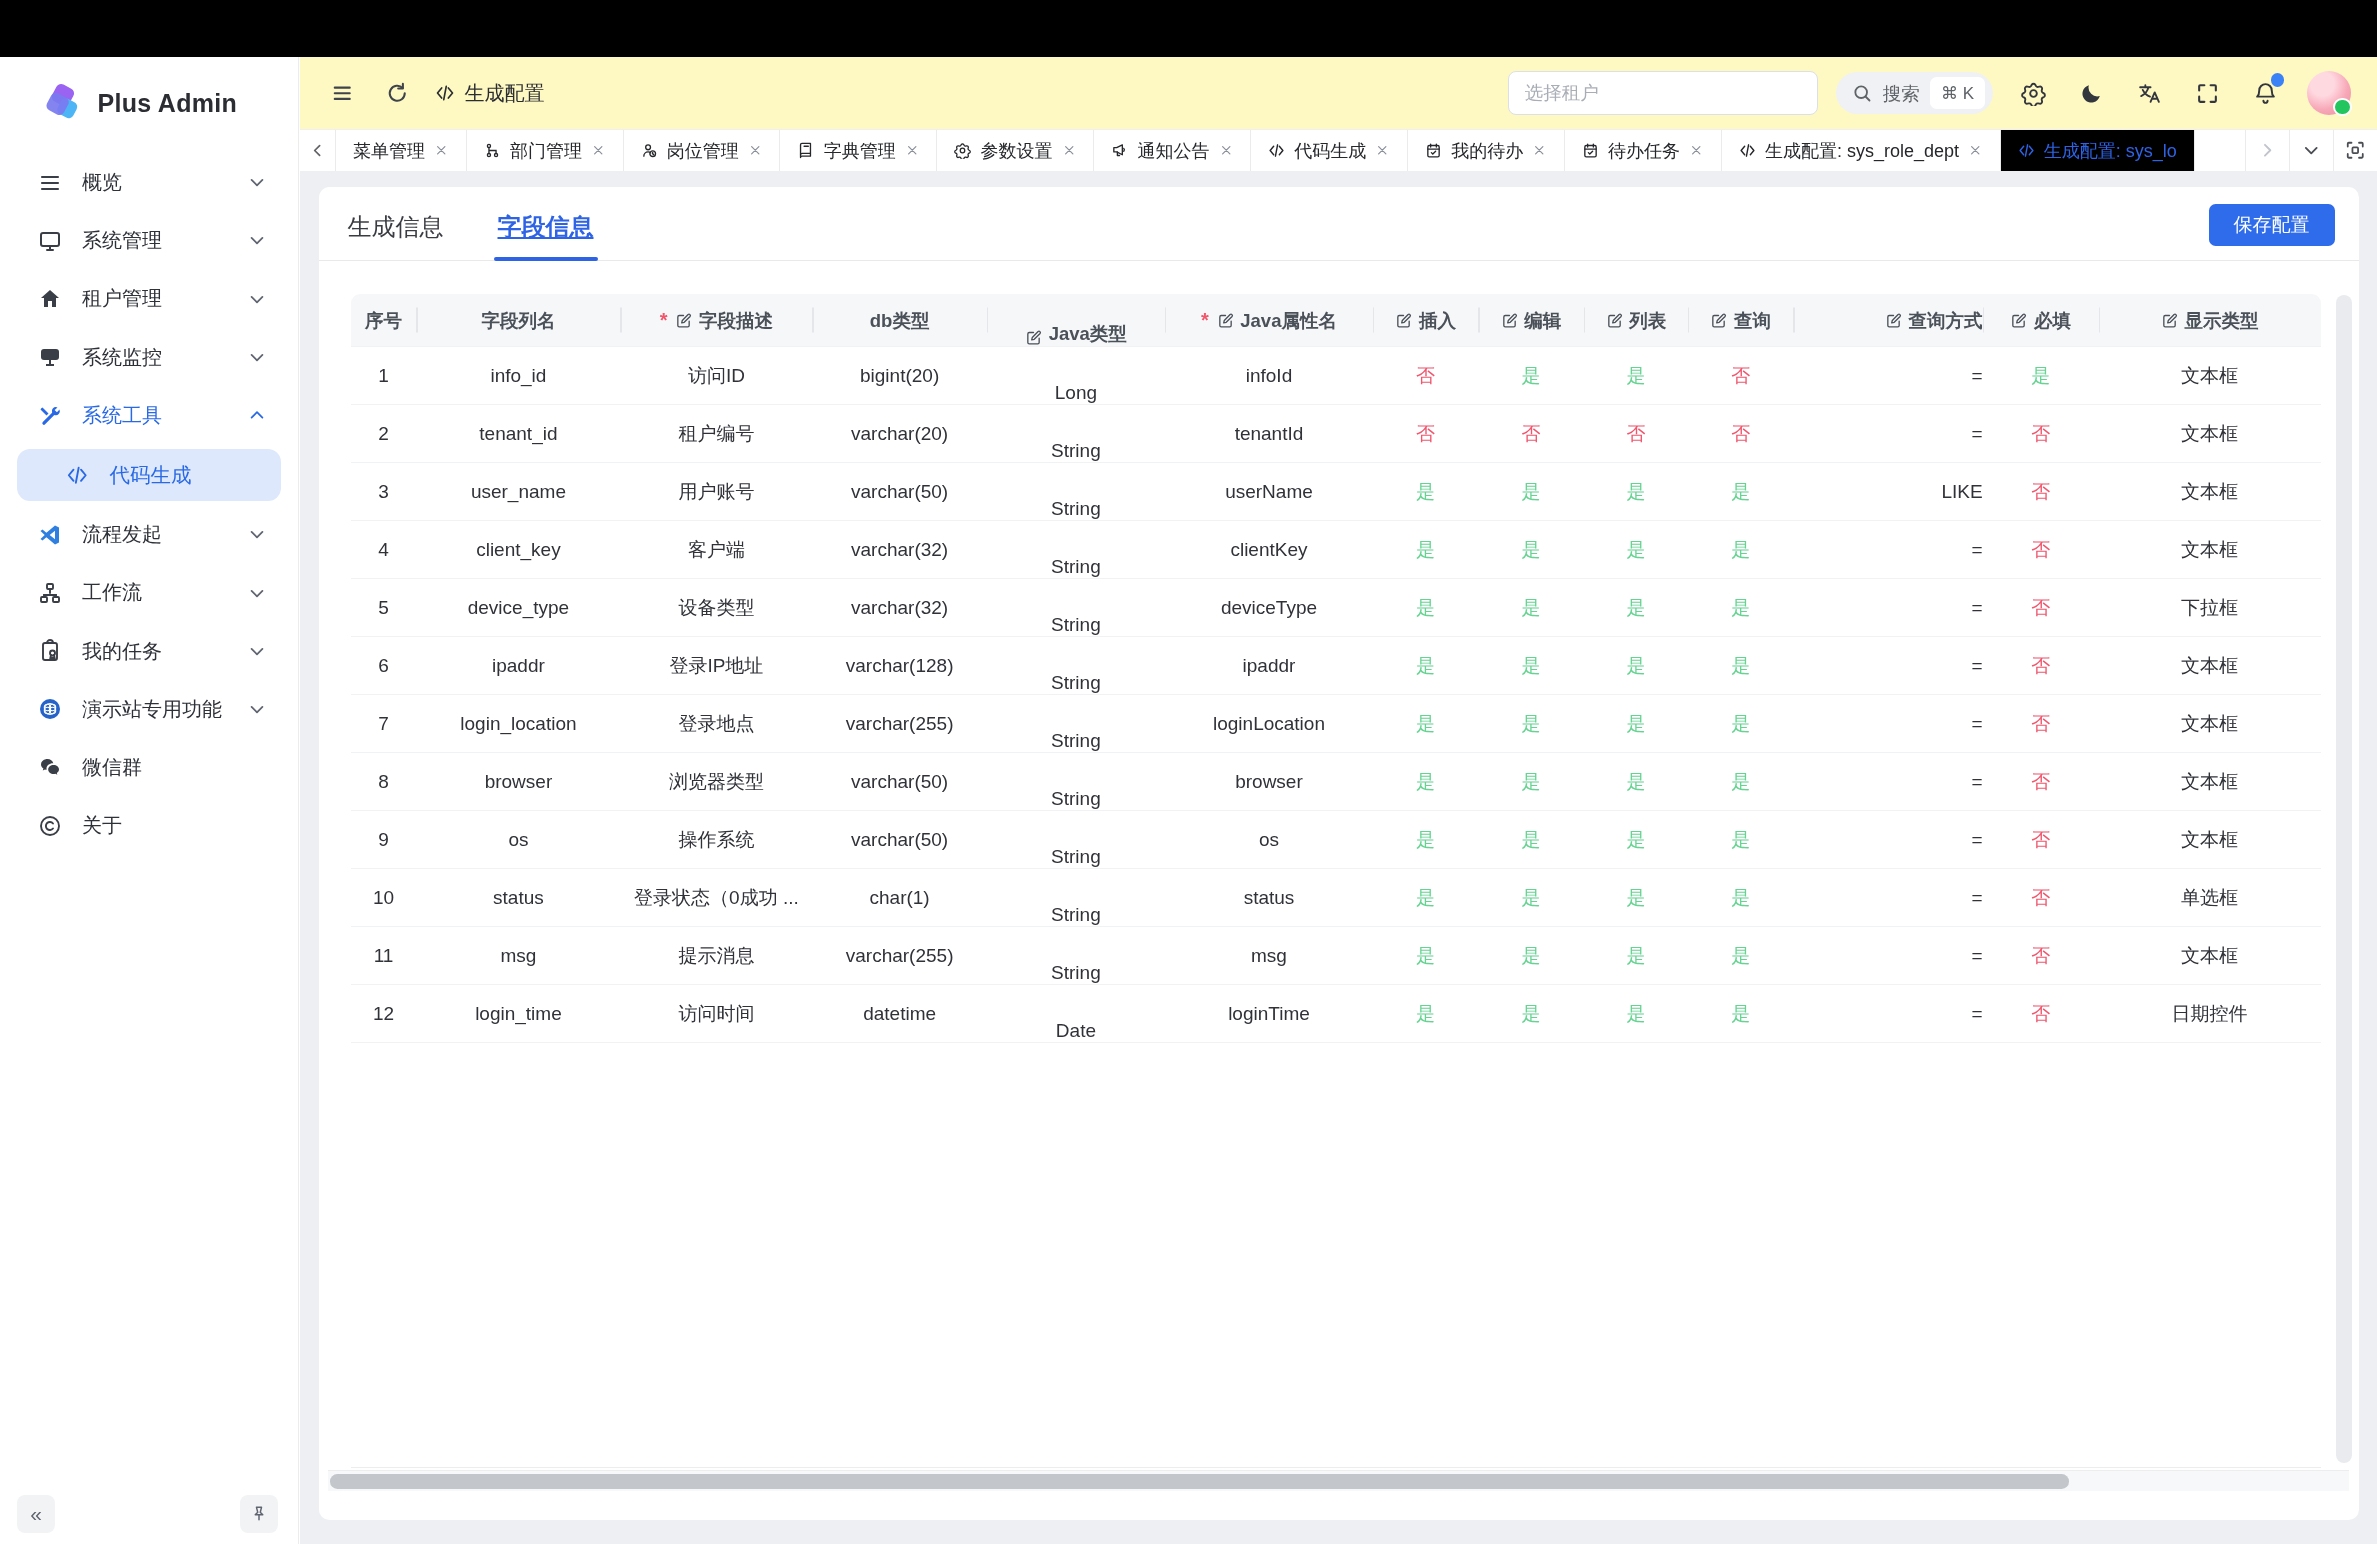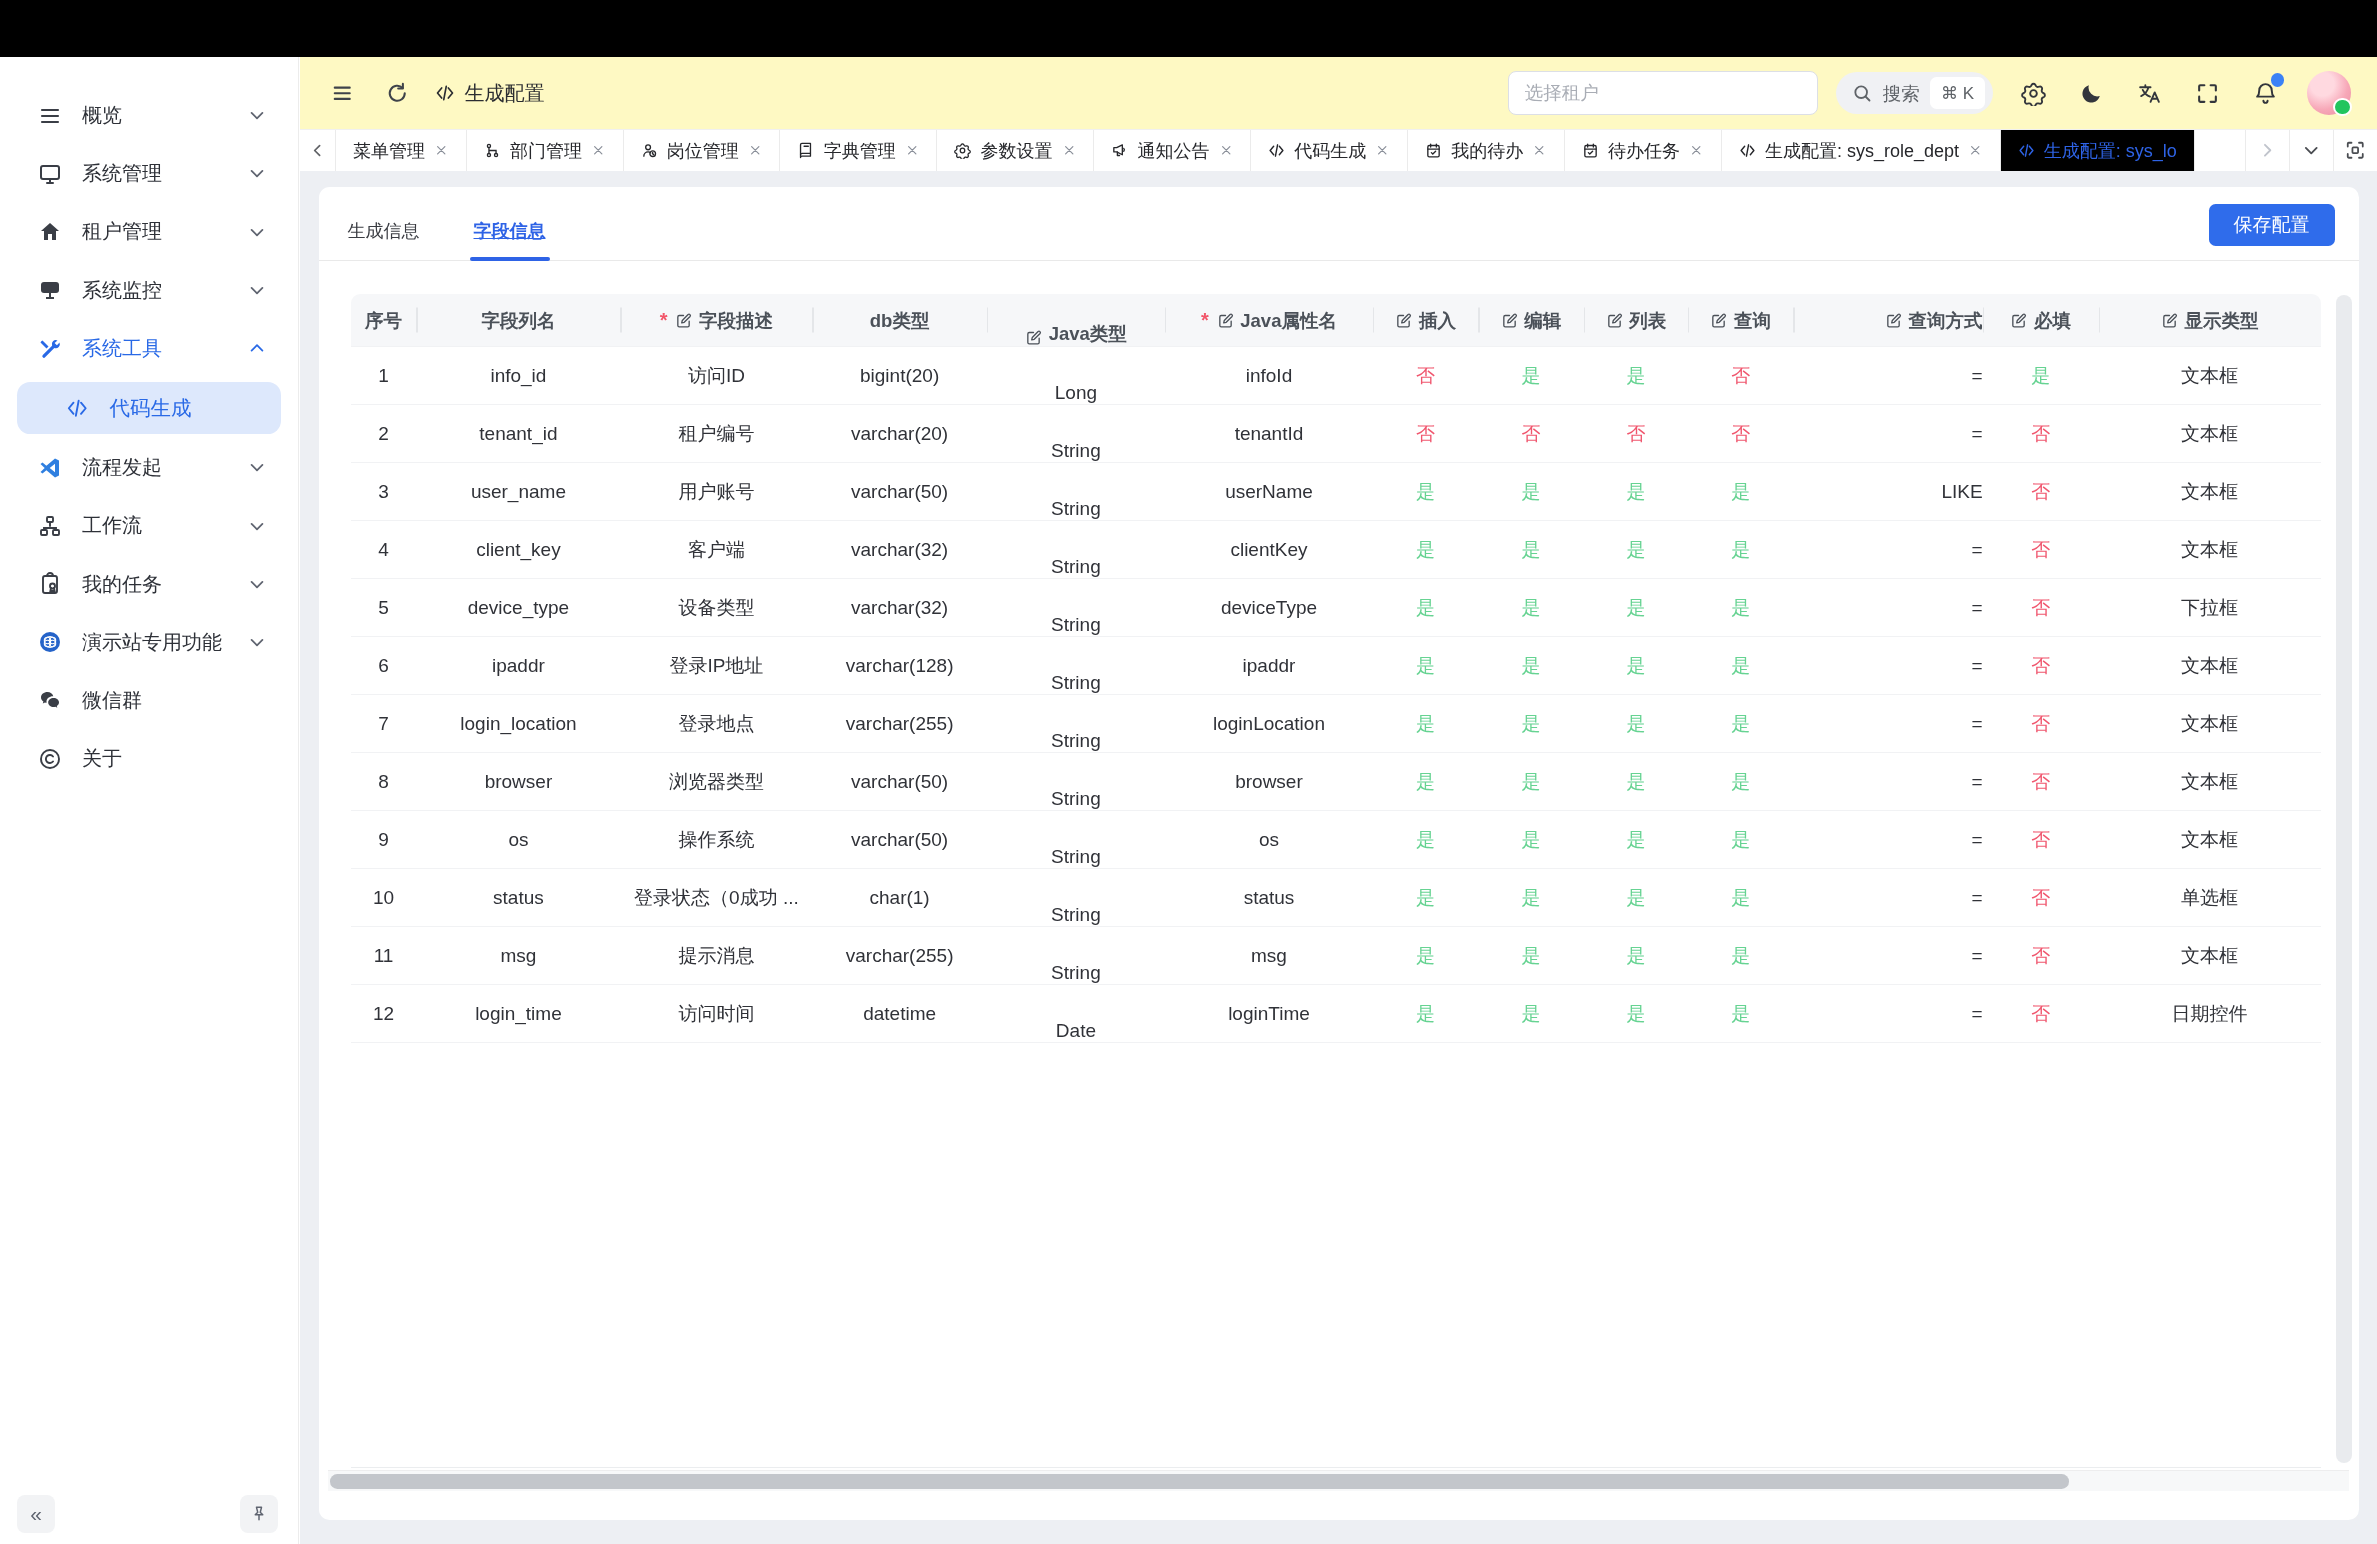--- a/index.html
+++ b/index.html
@@ -64,21 +64,21 @@
   .tab.active .icon { color:#2e63e6; }
   .tb-ctl { width:44px; display:flex; align-items:center; justify-content:center; border-left:1.3px solid #ebebeb; color:#4a4d52; cursor:pointer; }
   .tb-ctl.dim { color:#c0c4cc; }
   .tb-ctl .icon { width:18.5px; height:18.5px; }
   .tb-ctl.max .icon { width:22.5px; height:22.5px; }
 
   
   .content { position:absolute; top:114px; left:0; right:0; bottom:0; background:#edeff3; }
   .card { position:absolute; left:18.5px; top:16px; right:18.5px; bottom:24px; background:#fff; border-radius:10.6px; }
   .card-head { height:74px; display:flex; align-items:flex-end; padding:0 25px; border-bottom:1.3px solid #e9e9e9; position:relative; }
-  .ctab { font-size:18px; padding:0 4px 17px 4px; margin-right:46px; color:#3a3c42; cursor:pointer; position:relative;margin-top:32px; }
+  .ctab { font-size:24px; padding:0 4px 17px 4px; margin-right:46px; color:#3a3c42; cursor:pointer; position:relative;margin-top:32px; }
   .ctab.active { color:#2e63e6; font-weight:700;text-decoration:underline; }
   .ctab.active::after { content:''; position:absolute; left:0; right:0; bottom:-1.3px; height:4px; background:#2e63e6; border-radius:2px; }
   .save-btn { position:absolute; right:24px; top:17px; height:42px; padding:0 25px; background:#2f6ceb; color:#fff; font-size:19px; border:none; border-radius:6.6px; cursor:pointer; font-family:"Liberation Sans", sans-serif; }
 
   
   .table-wrap { position:absolute; left:32px; right:38px; top:107px; bottom:52px; border-bottom:1.3px solid #ebedef; overflow:hidden; }
   .thead { display:flex; height:53px; background:#f6f7f9; border-radius:9.2px 9.2px 0 0; border-bottom:1.3px solid #f1f2f4; }
   .hcell { display:flex; align-items:center; justify-content:center; gap:6.6px; font-size:18.5px; font-weight:700; color:#4b5159; position:relative; overflow:hidden; white-space:nowrap; }
   .hcell + .hcell::before { content:''; position:absolute; left:0; top:50%; transform:translateY(-50%); width:1.3px; height:25px; background:#e4e6e9; }
   .hcell .req { color:#f2566a; font-size:20px; margin-right:1.3px; }
@@ -94,20 +94,30 @@
   .vscroll { position:absolute; right:6.6px; top:108px; bottom:57px; width:16px; border-radius:8px; background:#e9ebee; }
   .hscroll { position:absolute; left:9.2px; right:9.2px; bottom:29px; height:21px; background:#f7f8f9; border-top:1.3px solid #ededee; }
   .hscroll .thumb { position:absolute; left:2.6px; top:3.3px; height:14.5px; width:86%; background:#c3c6cb; border-radius:7.3px; cursor:pointer; }
 </style>
 </head>
 <body>
 
 <div class="topbar"></div>
 
 <div class="sidebar">
+  <div class="logo-row">
+    <span class="logo-mark icon">
+      <svg viewBox="0 0 48 48">
+        <rect x="14" y="4" width="22" height="22" rx="6" transform="rotate(28 25 15)" fill="#9a63f2"></rect>
+        <rect x="20" y="20" width="20" height="20" rx="6" transform="rotate(28 30 30)" fill="#4db5f5"></rect>
+        <rect x="8" y="14" width="22" height="22" rx="6" transform="rotate(28 19 25)" fill="#7a7af0" opacity="0.92"></rect>
+      </svg>
+    </span>
+    <span class="logo-text">Plus Admin</span>
+  </div>
   <nav class="menu" id="side-menu">
       <div class="side-item">
         <span class="icon">
           <svg viewBox="0 0 24 24" stroke="currentColor" stroke-width="2.1" stroke-linecap="round" fill="none">
             <path d="M4 6h16M4 12h16M4 18h16"></path>
           </svg>
         </span>
         <span class="lbl">概览</span>
         <span class="icon chev">
           <svg viewBox="0 0 24 24" fill="none" stroke="currentColor" stroke-width="2.3" stroke-linecap="round" stroke-linejoin="round">

